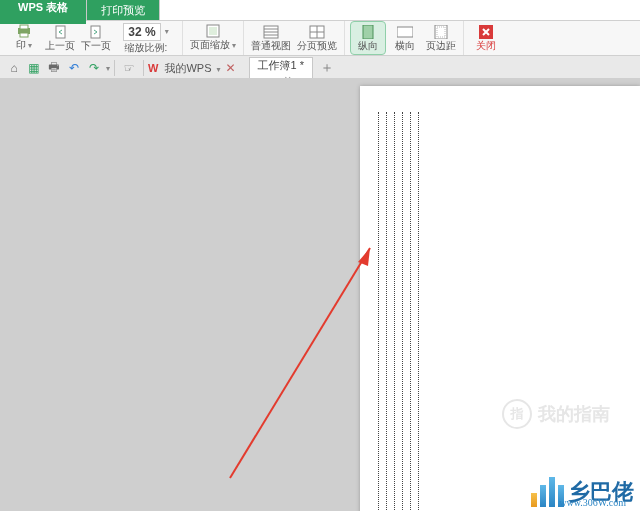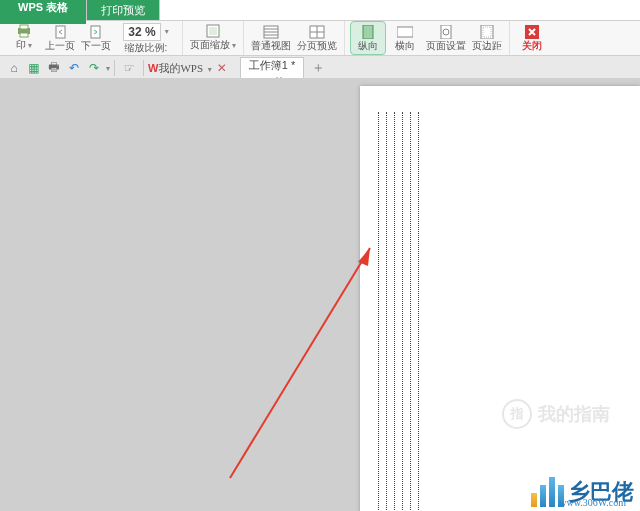--- a/index.html
+++ b/index.html
@@ -8,32 +8,32 @@
   .titlebar{height:20px;background:#fff;border-bottom:1px solid #d0d0d0;display:flex;align-items:center;}
   .title-chip{height:27px;line-height:20px;padding:0 18px;color:#fff;background:#2fa060;font-weight:bold;font-size:11px;}
   .tab-active{height:20px;line-height:20px;padding:0 14px;background:#2fa060;color:#fff;border-left:1px solid #c8c8c8;border-right:1px solid #c8c8c8;}
   
   .ribbon{height:34px;background:#f7f7f7;border-bottom:1px solid #d0d0d0;display:flex;padding:0 2px;}
   .rgroup{display:flex;align-items:center;height:34px;border-right:1px solid #e0e0e0;padding:0 4px;}
   .rbtn{display:flex;flex-direction:column;align-items:center;justify-content:center;min-width:30px;height:32px;padding:0 2px;margin:0 1px;cursor:pointer;}
   .rbtn.sel{background:#d9efe2;border:1px solid #8fcfa9;border-radius:4px;}
   .rbtn .ic{width:16px;height:14px;display:flex;align-items:center;justify-content:center;}
   .rbtn .lbl{font-size:10px;color:#555;line-height:12px;margin-top:1px;white-space:nowrap;}
-  .rbtn .lbl.red{color:#d93a3a;font-weight:bold;}
+  .rbtn .lbl.red{color:#d93a3a;font-weight:normal;}
   .caret{font-size:8px;color:#888;margin-left:2px;}
   .zoombox{display:flex;align-items:center;gap:2px;}
   .zoomval{font-size:12px;color:#444;border:1px solid #ccc;background:#fff;height:16px;line-height:16px;padding:0 4px;font-weight:bold;}
   
   .doctabs{height:24px;background:#e9e9e9;border-bottom:1px solid #c8c8c8;display:flex;align-items:center;padding:0 4px;}
   .qa{width:18px;height:18px;display:flex;align-items:center;justify-content:center;margin:0 1px;cursor:pointer;color:#6a6a6a;font-size:12px;}
   .qa.green{color:#2fa060;}
   .qa.blue{color:#2d7bd6;}
   .vsep{width:1px;height:16px;background:#c8c8c8;margin:0 4px;}
   .wpsflag{color:#d93a3a;font-weight:bold;font-size:11px;}
-  .wpslbl{color:#555;font-size:11px;margin-left:0;font-family:Liberation Serif, serif;}
+  .wpslbl{color:#555;font-size:11px;margin-left:6px;}
   .doc-tab{display:flex;align-items:center;height:22px;background:#fff;border:1px solid #c8c8c8;border-bottom:none;padding:0 8px;margin-left:8px;font-size:11px;color:#444;flex-direction:column;}
   .doc-tab .x{margin-left:14px;color:#999;font-size:12px;cursor:pointer;}
   .plus{margin-left:6px;color:#888;font-size:14px;cursor:pointer;width:16px;text-align:center;}
   
   .ws{position:absolute;left:0;right:0;top:78px;bottom:0;background:#cfcfcf;overflow:hidden;}
   .page{position:absolute;right:0;top:8px;width:280px;height:600px;background:#fff;box-shadow:0 0 4px rgba(0,0,0,.25);}
   .cols{position:absolute;left:18px;top:26px;display:flex;gap:6px;}
   .col{width:1px;height:420px;border-left:1px dotted #444;}
   .arrow{position:absolute;left:220px;top:150px;width:170px;height:260px;pointer-events:none;}
   .arrow line{stroke:#e33b2e;stroke-width:2;}
@@ -152,29 +152,20 @@
         </span>
         <span class="lbl">纵向</span>
       </div>
       <div class="rbtn">
         <span class="ic">
           <svg width="16" height="12">
               <rect x="0" y="1" width="16" height="10" fill="#fff" stroke="#888"></rect>
             </svg>
         </span>
         <span class="lbl">横向</span>
-      </div>
-      <div class="rbtn">
-        <span class="ic">
-          <svg width="14" height="14">
-              <rect x="2" y="0" width="10" height="14" fill="#fff" stroke="#888"></rect>
-              <circle cx="7" cy="7" r="3" fill="none" stroke="#888"></circle>
-            </svg>
-        </span>
-        <span class="lbl">页面设置</span>
       </div>
       <div class="rbtn">
         <span class="ic">
           <svg width="14" height="14">
               <rect x="1" y="0" width="12" height="14" fill="#fff" stroke="#888"></rect>
               <rect x="3" y="2" width="8" height="10" fill="none" stroke="#bbb" stroke-dasharray="1 1"></rect>
             </svg>
         </span>
         <span class="lbl">页边距</span>
       </div>

